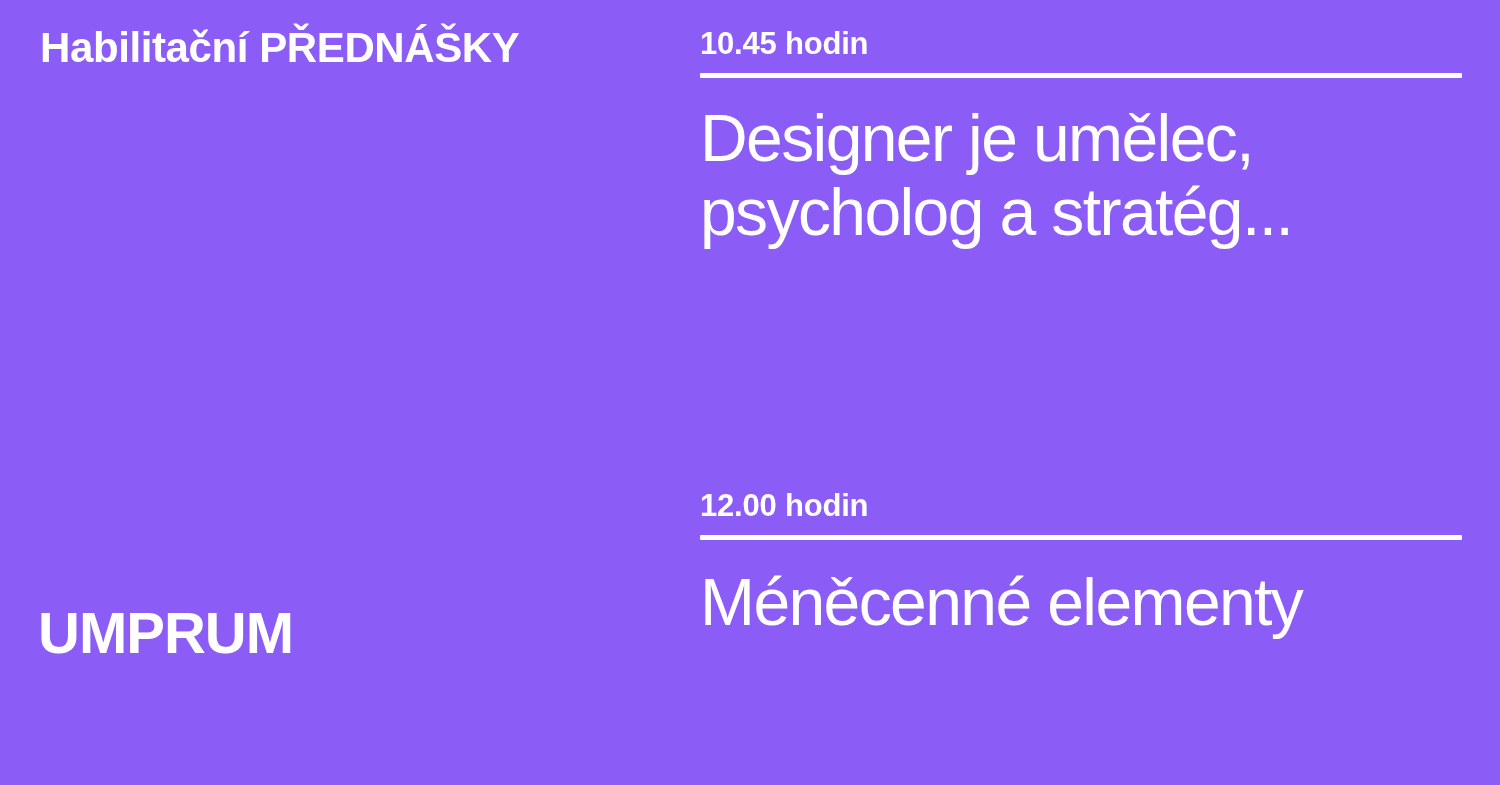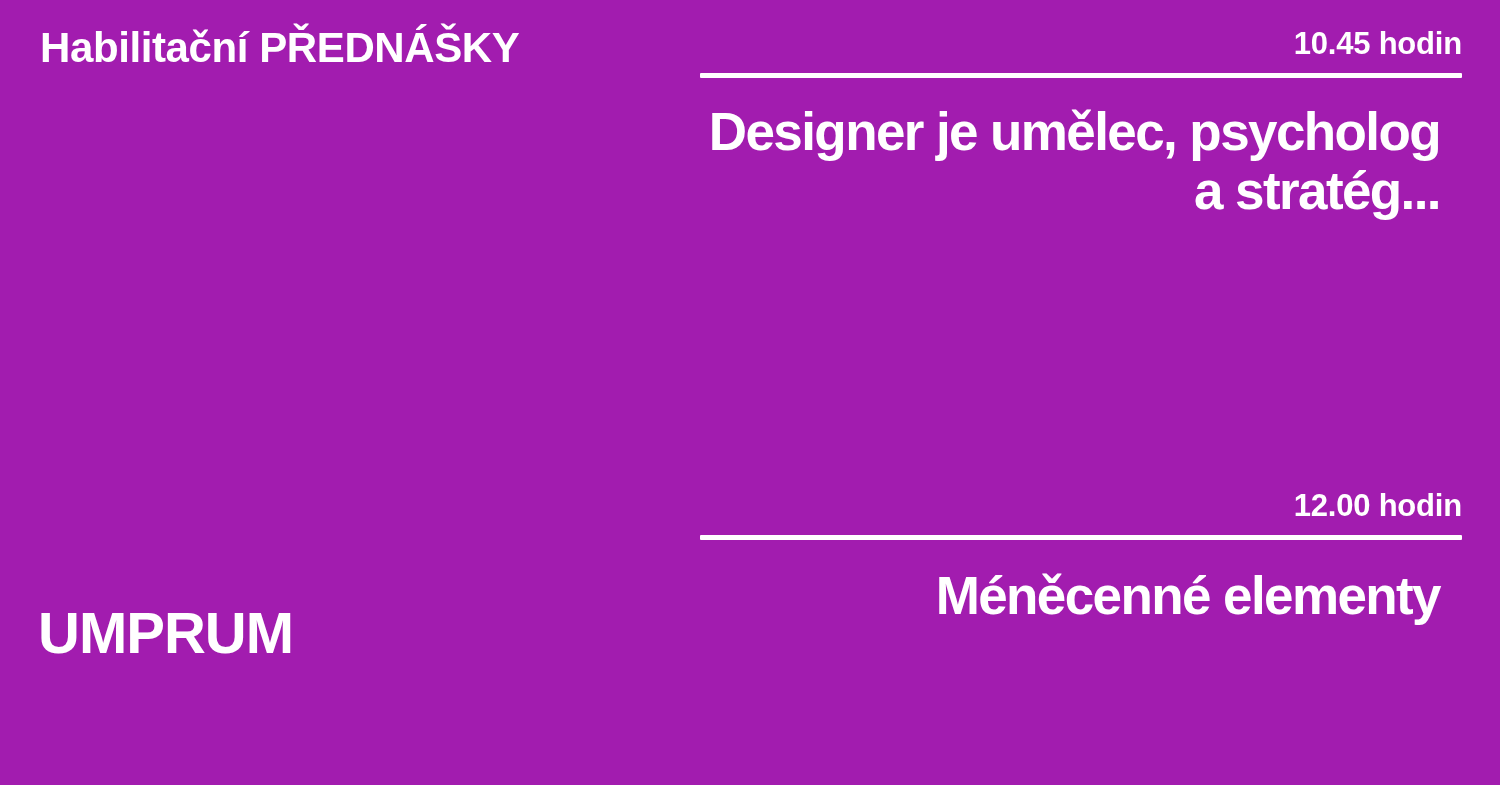--- a/index.html
+++ b/index.html
@@ -15,21 +15,21 @@
     background: #0000ff;
     font-family: "Liberation Sans", sans-serif;
     color: #ffffff;
     -webkit-font-smoothing: antialiased;
   }
 
   .poster {
     position: relative;
     width: 1500px;
     height: 785px;
-    background: #a21caf;
+    background: #8b5cf6;
   }
 
   
 
   .poster-title {
     position: absolute;
     left: 40px;
     top: 26px;
     font-size: 42px;
     font-weight: 700;
@@ -71,47 +71,45 @@
   }
 
   .event--first { top: 27px; }
   .event--second { top: 470px; margin-top: 19px; }
 
   .event-time {
     font-size: 31px;
     font-weight: 700;
     letter-spacing: -0.2px;
     line-height: 1.1;
-    text-align: right;
   }
 
   .event-rule {
     width: 762px;
     height: 5px;
     background: #ffffff;
     margin-top: 12px;
     margin-bottom: 11px;
     border-radius: 1px;
   }
 
   .event-speaker {
     font-size: 33px;
     font-weight: 700;
     letter-spacing: -0.3px;
     line-height: 1.1;
   }
 
   .event-headline {
     margin-top: 24px;
-    font-size: 53px;
-    font-weight: 700;
+    font-size: 66px;
+    font-weight: 400;
     letter-spacing: -1.6px;
     line-height: 1.12;
     max-width: 740px;
-    text-align: right;
   }
 
   .event--second .event-headline {
     margin-top: 26px;
   }
 </style>
 </head>
 <body>
 
 <div class="poster">

